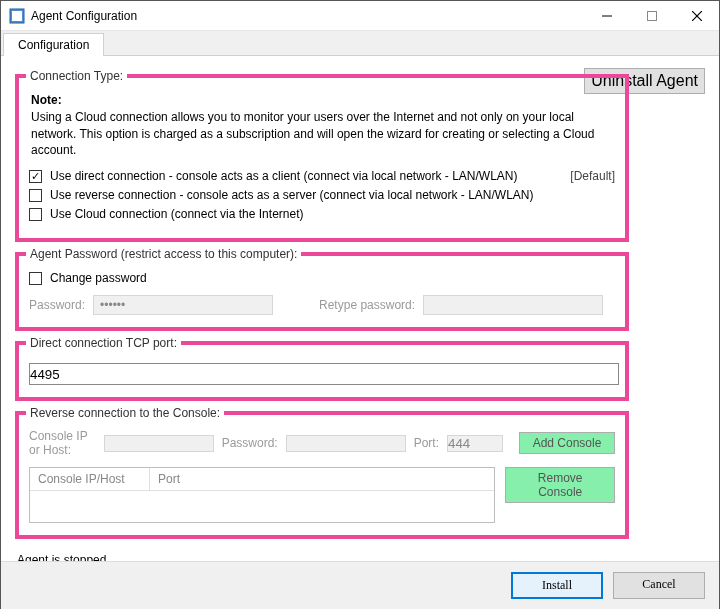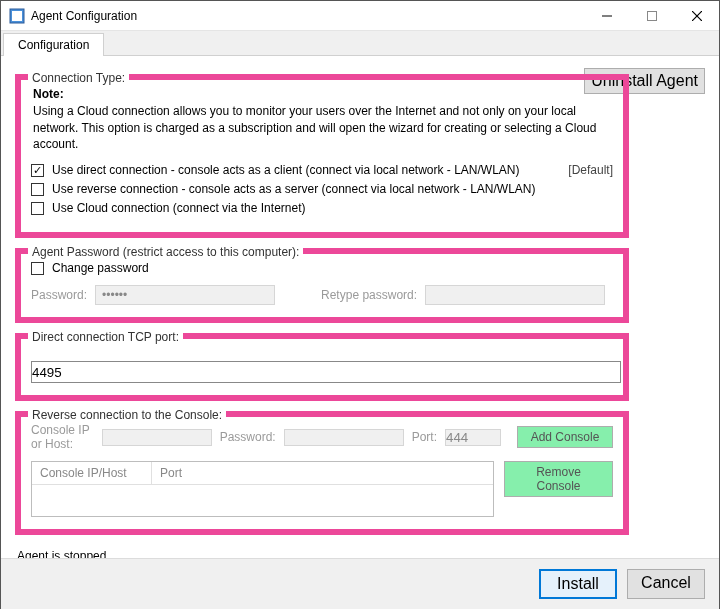--- a/index.html
+++ b/index.html
@@ -43,23 +43,23 @@
   position: absolute;
   right: 14px;
   top: 12px;
   padding: 3px 6px;
   font-size: 16px;
   background: #e1e1e1;
   border: 1px solid #adadad;
   color: #000;
 }
 .group {
-  border: 6px solid #ec4899;
+  border: 4px solid #ec4899;
   margin-top: 10px;
-  padding: 2px 10px 12px 10px;
+  padding: 10px 10px 12px 10px;
   position: relative;
   width: 614px;
 }
 .group-legend {
   position: absolute;
   top: -9px;
   left: 7px;
   background: #fff;
   padding: 0 4px;
   font-size: 12px;
@@ -101,22 +101,22 @@
 .listhead div { padding: 4px 8px; font-size: 12px; }
 .listhead .c1 { width: 120px; border-right: 1px solid #e0e0e0; }
 .listhead .c2 { flex: 1; }
 .status { margin: 14px 0 0 2px; font-size: 12px; }
 .footer {
   position: absolute; bottom: 0; left: 1px; right: 1px;
   background: #f0f0f0; border-top: 1px solid #dcdcdc;
   padding: 10px 14px; display: flex; justify-content: flex-end; gap: 10px;
 }
 .footer .fbtn {
-  padding: 4px 0; width: 78px; text-align: center; font-size: 16px;
-  background: #e1e1e1; border: 1px solid #adadad;
+  padding: 4px 0; width: 92px; text-align: center; font-size: 12px;
+  background: #e1e1e1; border: 1px solid #adadad; font-family: Liberation Serif, serif;
 }
 .footer .fbtn.primary { border: 2px solid #0078d7; background: #e5f1fb; }
 </style>
 </head>
 <body>
 
 <div class="titlebar">
   <span class="icon">
     <svg width="16" height="16">
         <rect x="1" y="1" width="14" height="14" fill="#4a90d9" stroke="#2a5a99"></rect>
@@ -184,21 +184,21 @@
         <input class="disabled" style="width: 180px;" disabled="" value="••••••">
         <span style="width:30px;"></span>
         <span class="lbl-disabled">Retype password:</span>
         <input class="disabled" style="width: 180px;" disabled="" value="">
       </div>
     </div>
   </div>
 
   <div class="group">
     <div class="group-legend">Direct connection TCP port:</div>
-    <div class="body" style="margin-top:20px;">
+    <div class="body" style="margin-top:8px;">
       <input class="enabled directport" style="width: 590px; height: 22px;" value="4495">
     </div>
   </div>
 
   <div class="group">
     <div class="group-legend">Reverse connection to the Console:</div>
     <div class="body">
       <div class="revrow">
         <span class="lbl-disabled">Console IP or Host:</span>
         <input class="disabled" style="width: 110px;" disabled="" value="">

